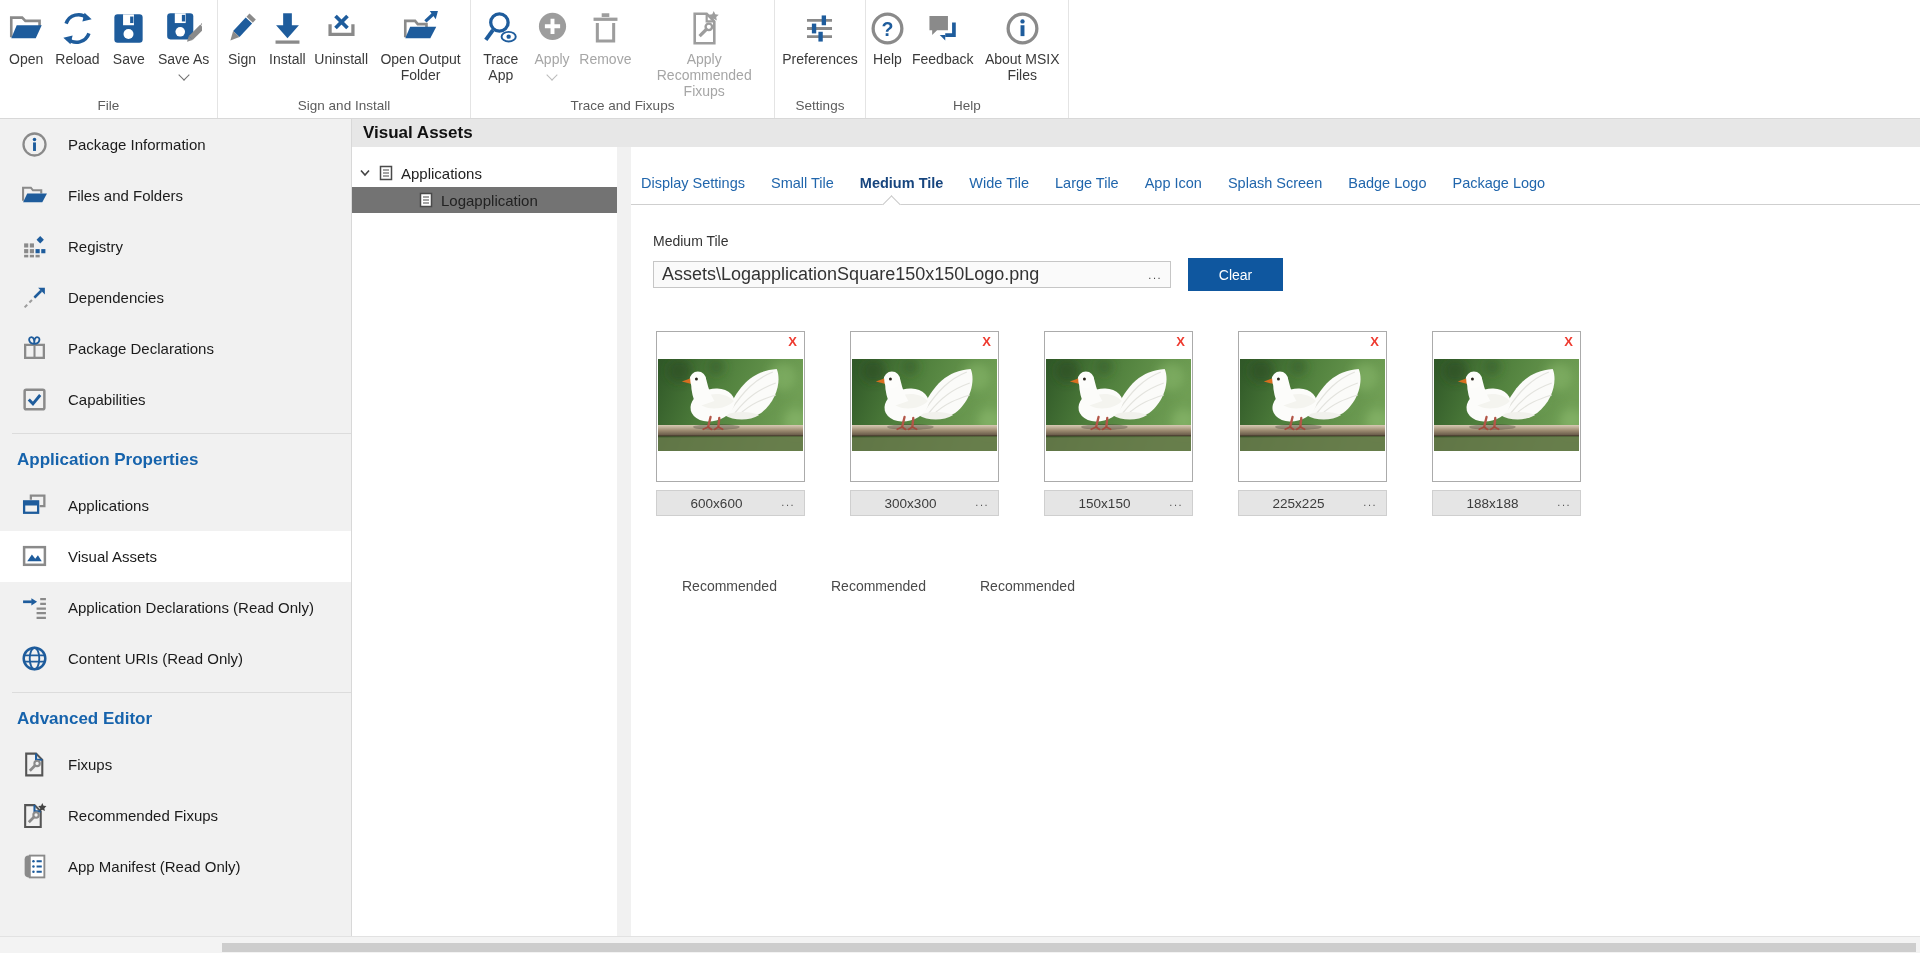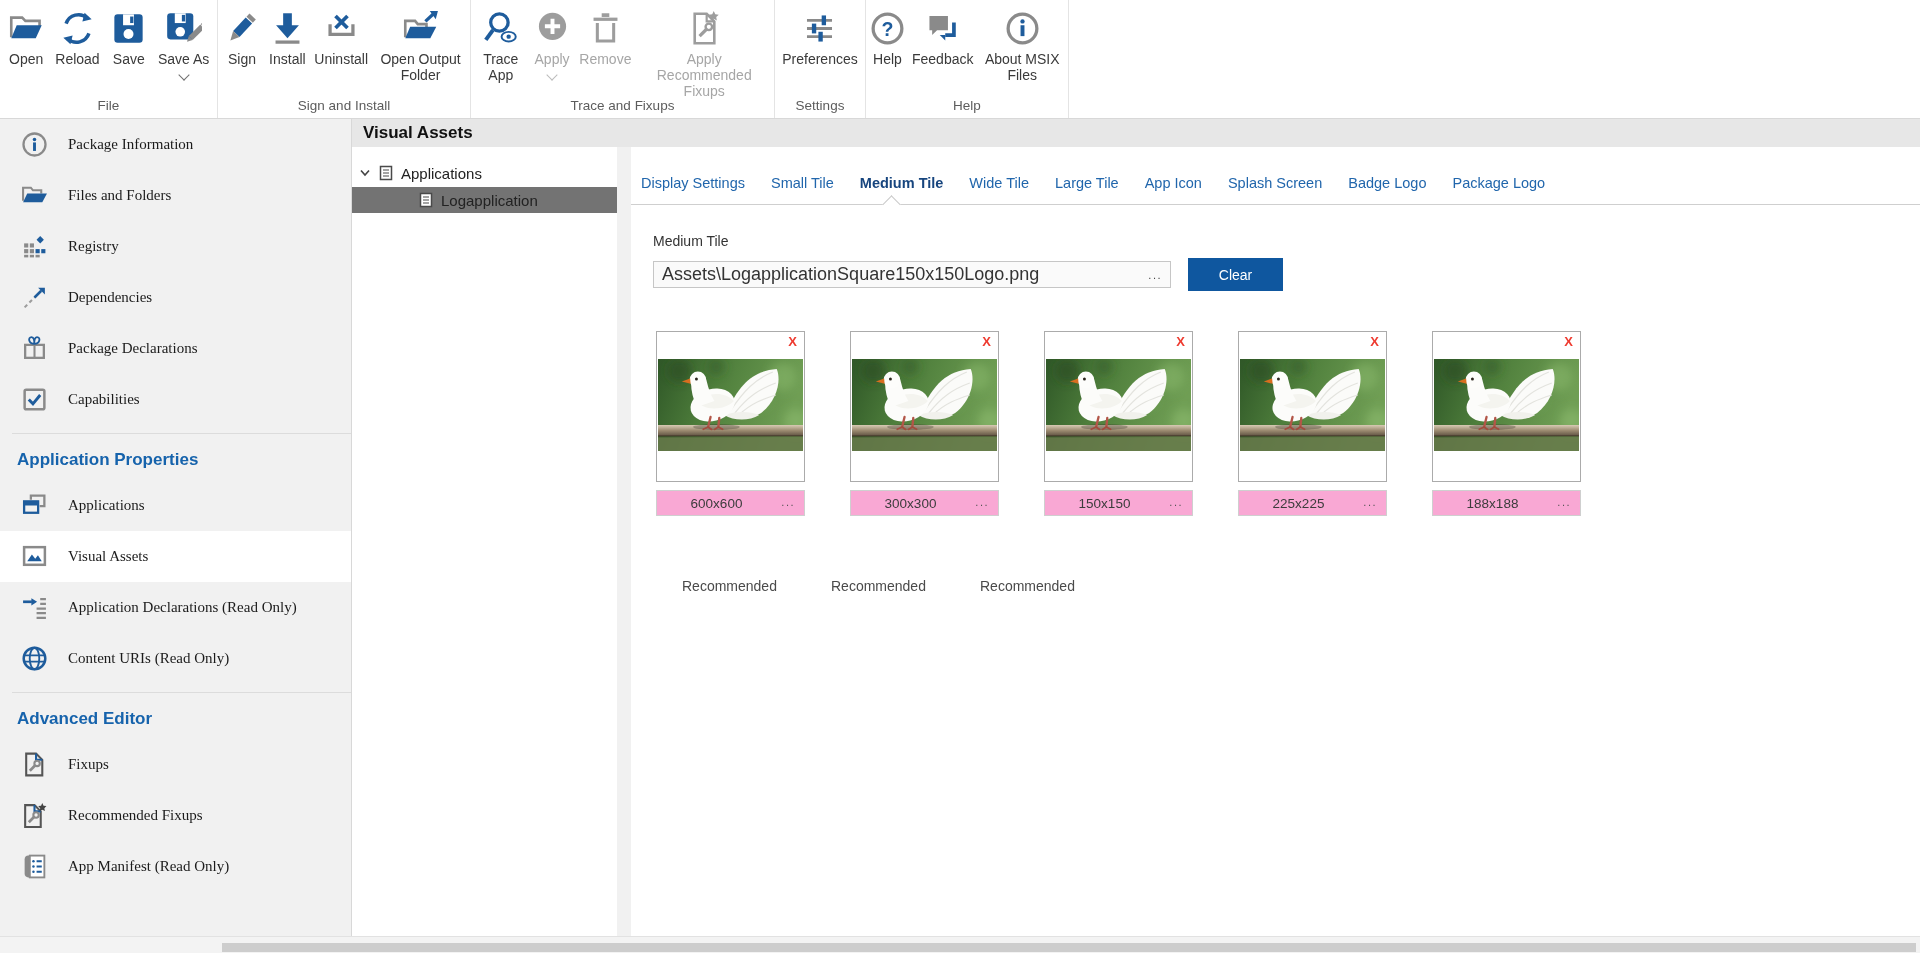--- a/index.html
+++ b/index.html
@@ -18,21 +18,21 @@
   .chev{display:block;margin:4px auto 0;width:7px;height:7px;border-right:1.6px solid #6f6f6f;
         border-bottom:1.6px solid #6f6f6f;transform:rotate(45deg);}
   .rbtn.disabled .chev{border-color:#bbb;}
   .rgroup-label{position:absolute;bottom:5px;left:0;width:100%;text-align:center;
                 font-size:13.5px;color:#5c5c5c;}
   
   .sidebar{position:absolute;left:0;top:119px;width:351px;bottom:16px;background:#f1f1f1;
            border-right:1px solid #d8d8d8;overflow:hidden;}
   .side-heading{font-size:17px;font-weight:bold;color:var(--heading-blue,#1663ac);
                 padding:16px 0 10px 17px;}
-  .side-item{height:51px;display:flex;align-items:center;padding-left:21px;cursor:pointer;font-family:Liberation Serif, serif;}
+  .side-item{height:51px;display:flex;align-items:center;padding-left:21px;cursor:pointer;}
   .side-item.selected{background:#fff;}
   .sicon{width:27px;height:27px;flex:0 0 27px;display:flex;align-items:center;justify-content:center;}
   .sicon svg{width:27px;height:27px;}
   .side-label{font-size:15px;color:#1b1b1b;margin-left:20px;white-space:nowrap;}
   .side-divider{height:1px;background:#dcdcdc;margin:8px 0 0 12px;}
   
   .main{position:absolute;left:352px;top:119px;right:0;bottom:16px;background:#fff;}
   .main-header{height:28px;background:#e7e7e7;font-size:17px;font-weight:bold;color:#111;
                line-height:28px;padding-left:11px;}
   .tree{position:absolute;left:0;top:28px;width:265px;bottom:0;background:#fff;}
@@ -62,21 +62,21 @@
   .clear-btn{margin-left:17px;width:95px;height:33px;background:var(--clear-btn,#0f579f);
              color:#fff;border:none;font-size:14px;cursor:pointer;font-family:inherit;}
   
   .tiles-row{display:flex;gap:45px;margin:40px 0 0 25px;}
   .tile-card{position:relative;width:149px;height:151px;box-sizing:border-box;
              border:1px solid #ababab;background:#fff;}
   .tile-x{position:absolute;top:2px;right:7px;font-size:13px;font-weight:600;
           color:var(--red-x,#ee3b30);cursor:pointer;}
   .photo{position:absolute;left:1px;top:27px;width:145px;height:92px;display:block;}
   .sizes-row{display:flex;gap:45px;margin:8px 0 0 25px;}
-  .size-box{position:relative;width:149px;height:26px;box-sizing:border-box;background:#f9a8d4;
+  .size-box{position:relative;width:149px;height:26px;box-sizing:border-box;background:#e5e5e5;
             border:1px solid #cfcfcf;display:flex;align-items:center;justify-content:center;
             padding-right:28px;cursor:pointer;}
   .size-box .size-label{font-size:13.5px;color:#3c3c3c;}
   .dots{position:absolute;right:9px;top:50%;transform:translateY(-58%);font-size:11px;
         letter-spacing:1.5px;color:#555;cursor:pointer;}
   .recs-row{display:flex;margin:62px 0 0 25px;}
   .rec-cell{width:149px;padding-left:26px;box-sizing:border-box;font-size:14px;color:#4a4a4a;}
   
   .hscroll{position:absolute;left:0;right:0;bottom:0;height:16px;background:#f3f3f3;
            border-top:1px solid #e2e2e2;z-index:5;}

